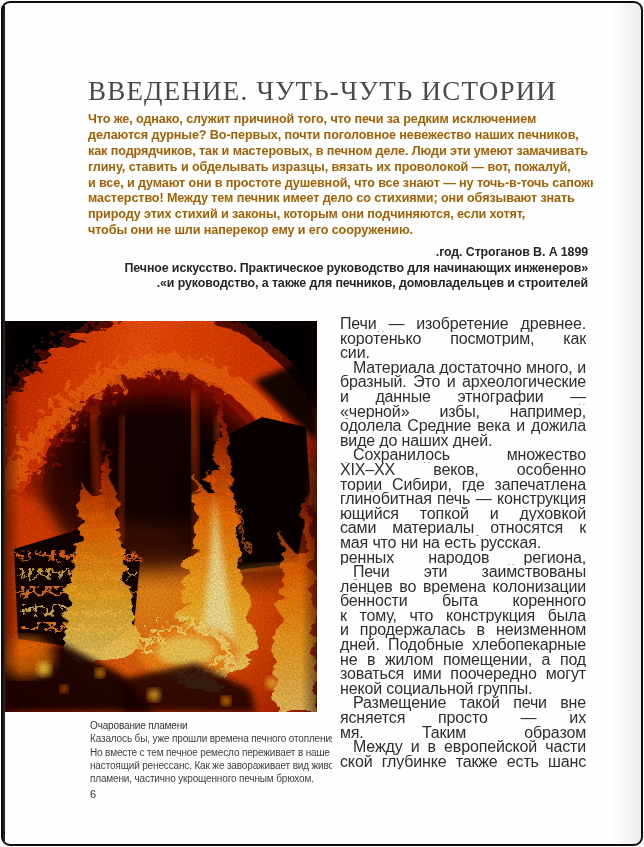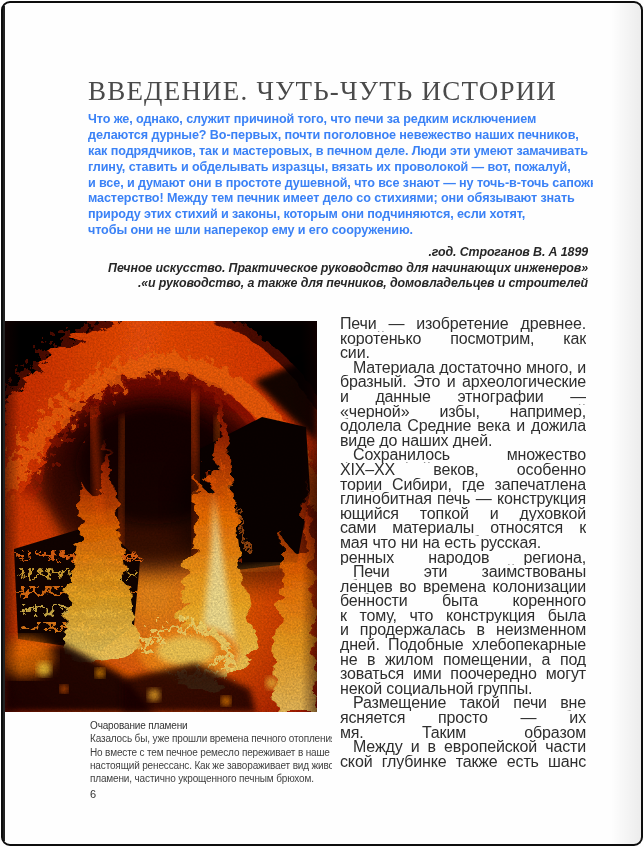--- a/index.html
+++ b/index.html
@@ -21,26 +21,26 @@
   }
   .title{
     position:absolute;left:88px;top:62px;width:530px;
     font-family:"Liberation Serif","DejaVu Serif",serif;
     font-size:27px;line-height:30px;font-weight:400;color:#4a4a4a;letter-spacing:1.2px;
     white-space:nowrap;
     margin-top:14px;
   }
   .epigraph{
     position:absolute;left:88px;top:112px;width:505px;
-    font-size:12.6px;font-weight:700;color:#3b82f6;letter-spacing:-0.1px;
+    font-size:12.6px;font-weight:700;color:#a16207;letter-spacing:-0.1px;
   }
   .epi-line{height:15.9px;line-height:15.9px;white-space:nowrap;overflow:hidden;}
   .attribution{
     position:absolute;left:88px;top:245px;width:500px;
-    font-size:12.4px;font-weight:700;font-style:italic;color:#272727;letter-spacing:-0.1px;
+    font-size:12.4px;font-weight:700;color:#272727;letter-spacing:-0.1px;
   }
   .attr-line{height:15.6px;line-height:15.6px;text-align:right;white-space:nowrap;overflow:hidden;direction:rtl;}
   .photo{
     position:absolute;left:4px;top:321px;width:313px;height:391px;background:#0c0200;
     overflow:hidden;
   }
   .photo svg{display:block;width:100%;height:100%;}
   .column{
     position:absolute;left:340px;top:317px;width:246px;
     font-size:16px;line-height:14.6px;color:#2e2e2e;letter-spacing:-0.15px;

